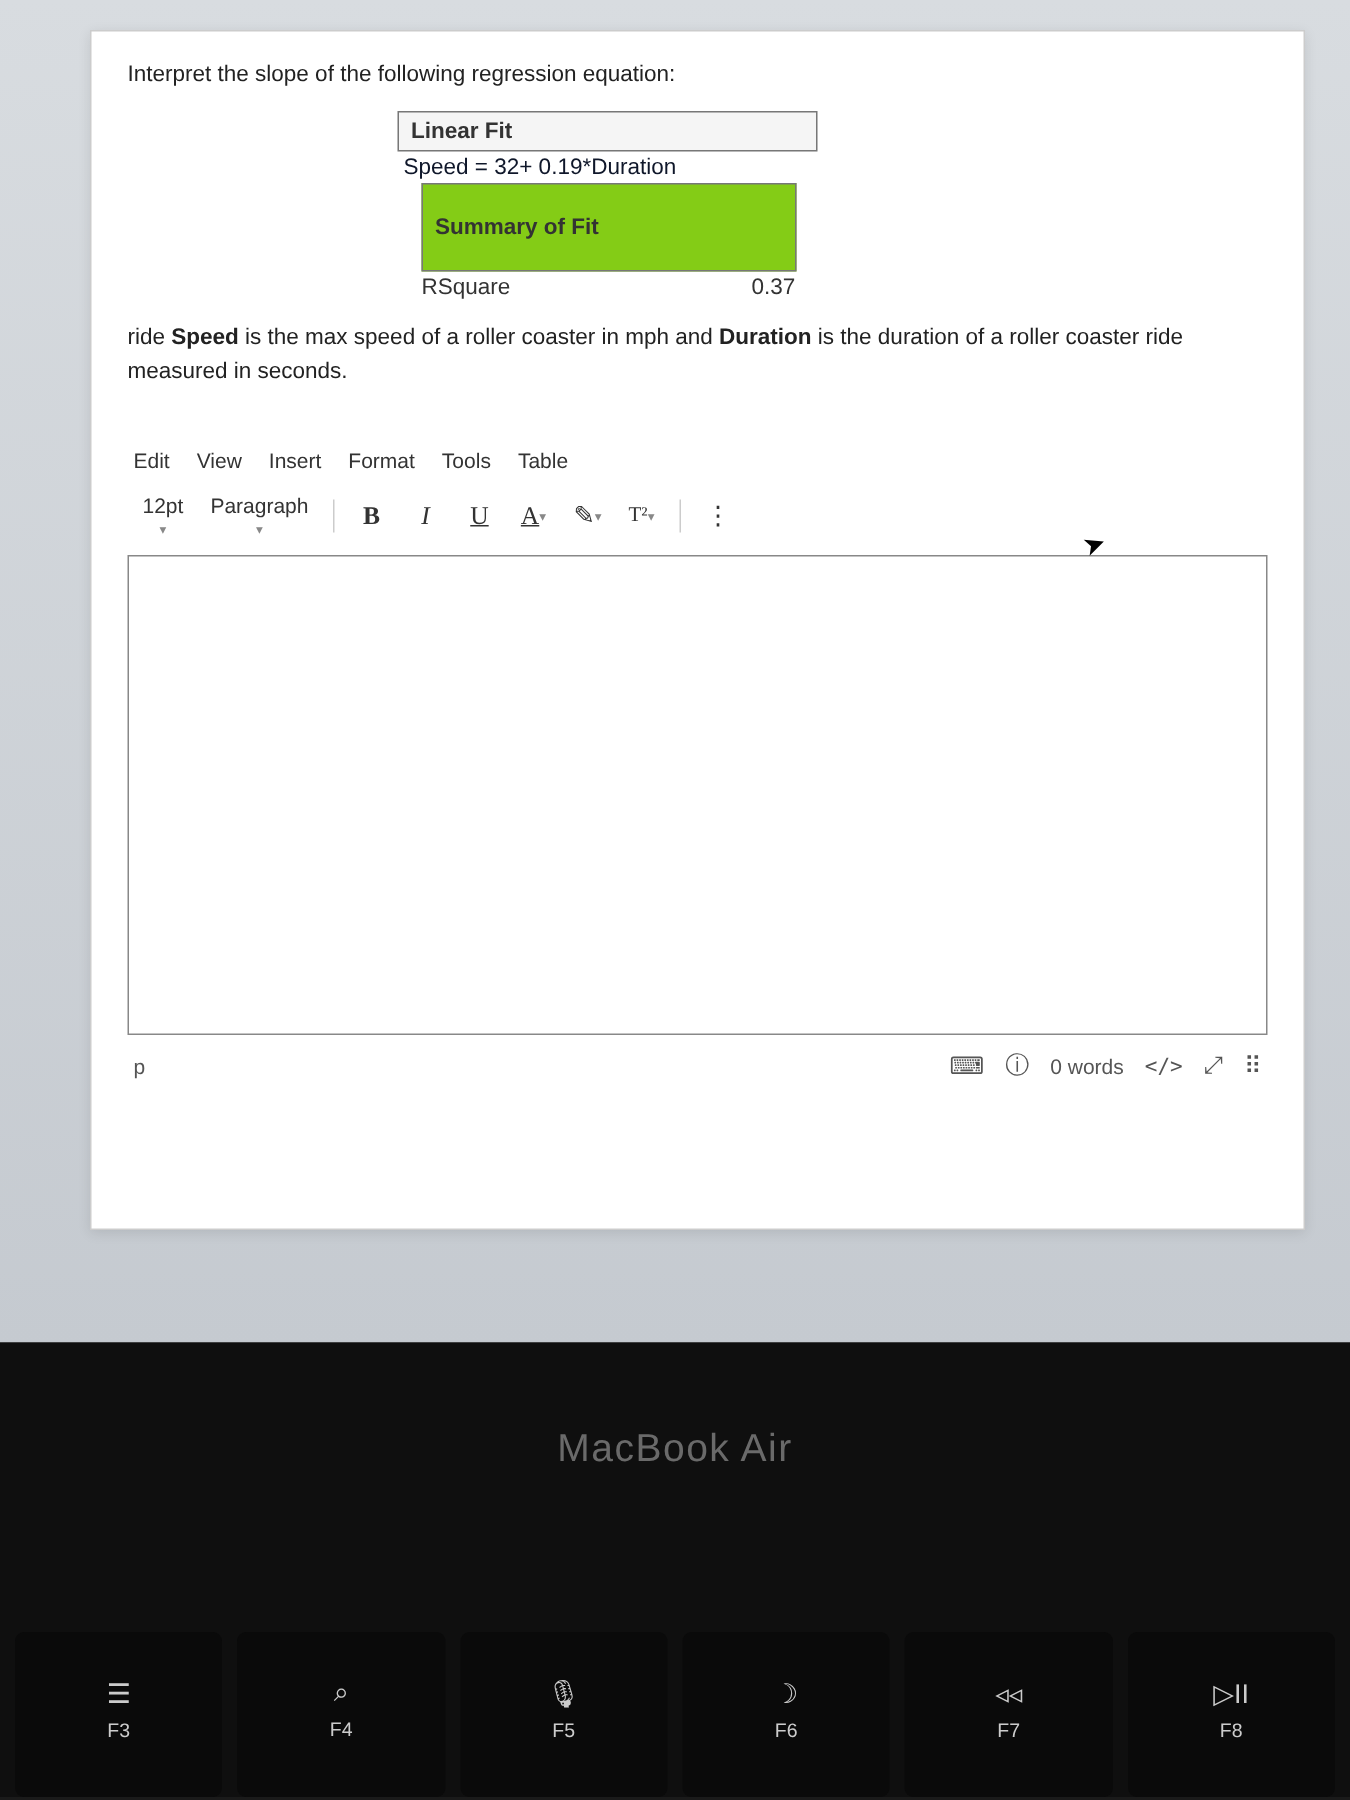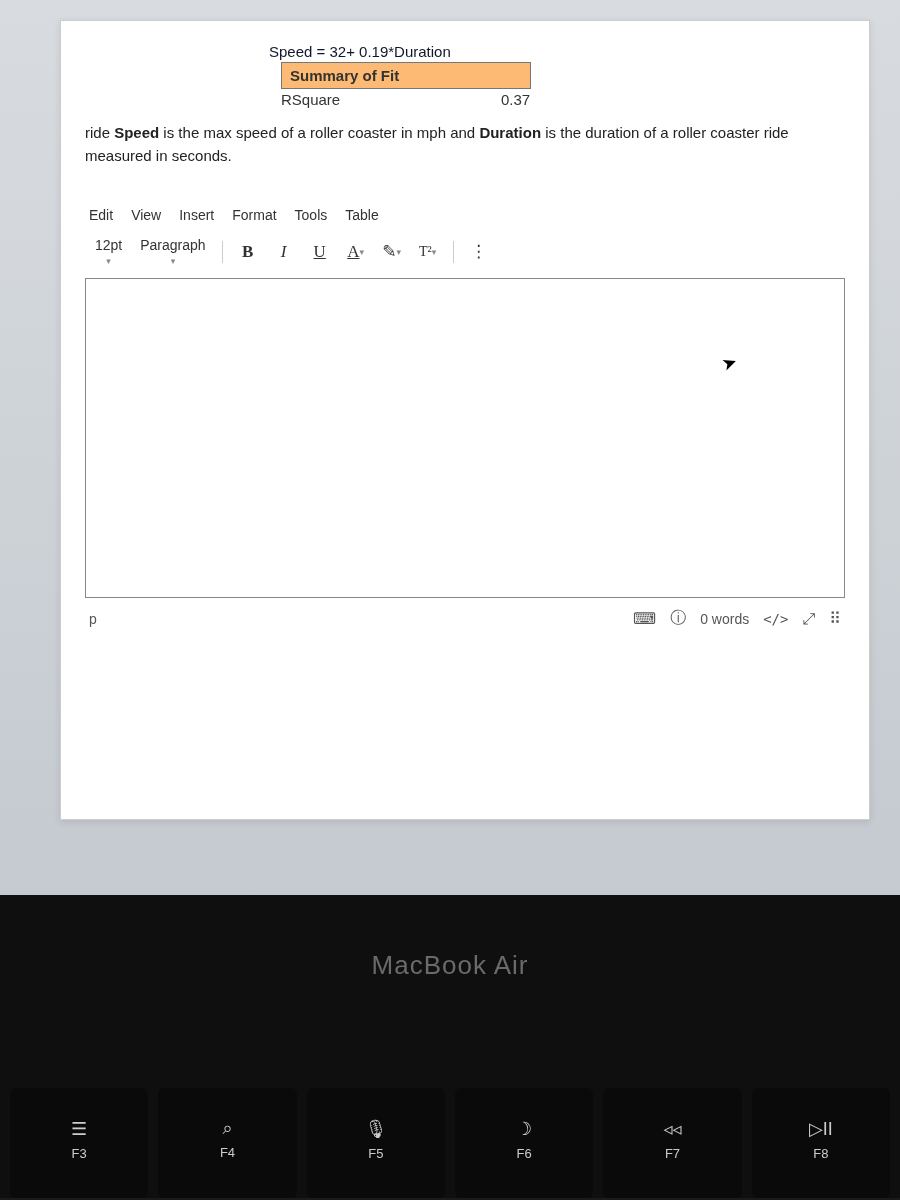--- a/index.html
+++ b/index.html
@@ -42,22 +42,22 @@
     font-weight: bold;
     width: 280px;
     color: #333;
   }
   .fit-row {
     padding: 2px 4px;
     color: #0f172a;
   }
   .fit-sub {
     border: 1px solid #777;
-    background: #fdba74;
-    padding: 4px 8px;
+    background: #84cc16;
+    padding: 20px 8px;
     font-weight: bold;
     width: 250px;
     margin-left: 16px;
     color: #333;
   }
   .fit-table-row {
     display: flex;
     margin-left: 16px;
     color: #333;
   }
@@ -187,22 +187,24 @@
     transform: rotate(-20deg);
     pointer-events: none;
   }
 </style>
 </head>
 <body>
 
 <div class="screen">
   <div class="content-card">
 
+    <div class="question-text">Interpret the slope of the following regression equation:</div>
 
     <div class="fit-box">
+      <div class="fit-header">Linear Fit</div>
       <div class="fit-row">Speed = 32+ 0.19*Duration</div>
       <div class="fit-sub">Summary of Fit</div>
       <div class="fit-table-row">
         <div class="fit-label">RSquare</div>
         <div class="fit-val">0.37</div>
       </div>
     </div>
 
     <div class="desc-text">
       <span>ride </span><b>Speed</b><span> is the max speed of a roller coaster in mph and </span><b>Duration</b><span> is the duration of a roller coaster ride measured in seconds.</span>

